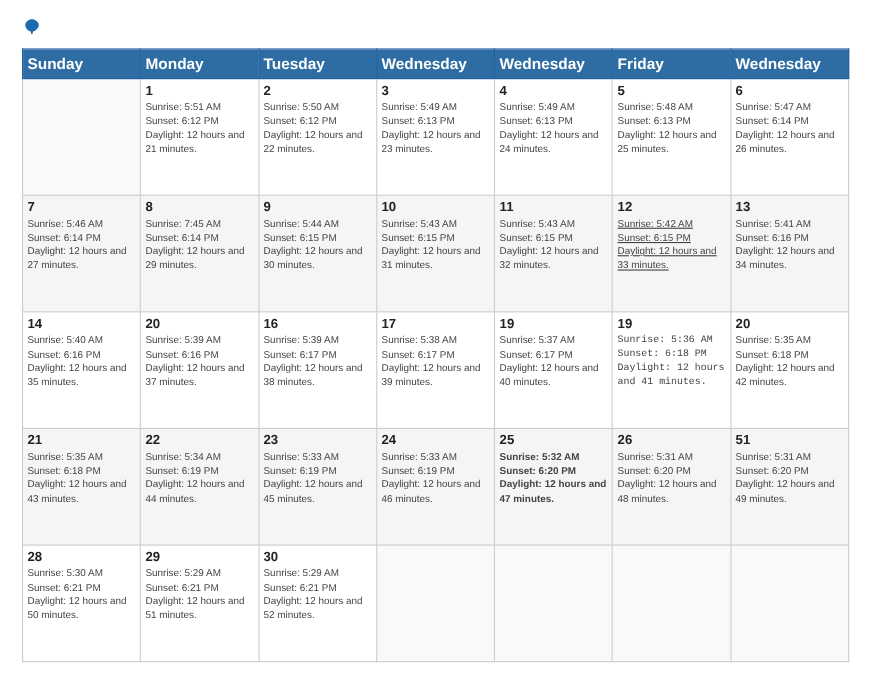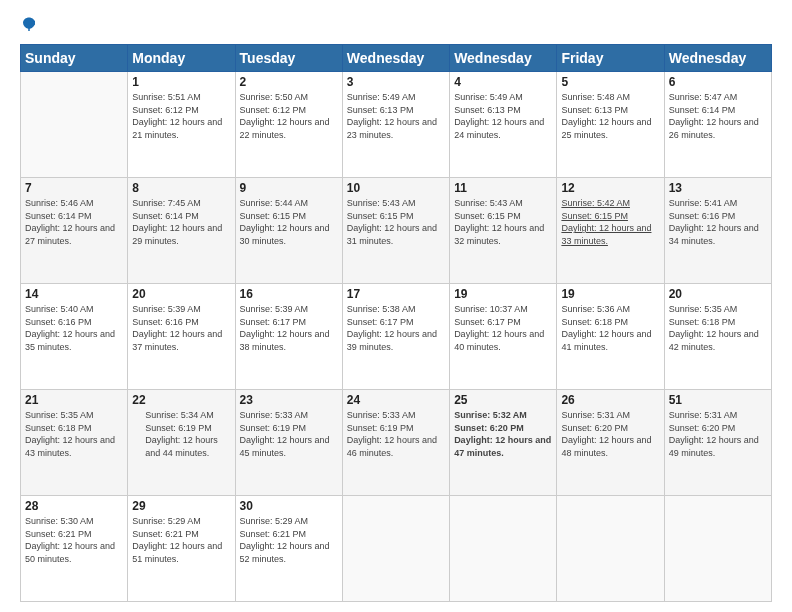--- a/index.html
+++ b/index.html
@@ -236,47 +236,47 @@
 Daylight: 12 hours and 38 minutes.</div>
           </td>
           <td class="row-white">
             <span class="day-num">17</span>
             <div class="day-info" style="white-space: pre-line;">Sunrise: 5:38 AM
 Sunset: 6:17 PM
 Daylight: 12 hours and 39 minutes.</div>
           </td>
           <td class="row-white">
             <span class="day-num">19</span>
-            <div class="day-info" style="white-space: pre-line;">Sunrise: 10:37 AM
+            <div class="day-info" style="white-space: pre-line;">Sunrise: 5:37 AM
 Sunset: 6:17 PM
 Daylight: 12 hours and 40 minutes.</div>
           </td>
           <td class="row-white">
             <span class="day-num">19</span>
-            <div class="day-info" style="white-space: pre-line;">Sunrise: 5:36 AM
+            <div class="day-info" style="white-space: pre-line; font-family: Liberation Mono, monospace;">Sunrise: 5:36 AM
 Sunset: 6:18 PM
 Daylight: 12 hours and 41 minutes.</div>
           </td>
           <td class="row-white">
             <span class="day-num">20</span>
             <div class="day-info" style="white-space: pre-line;">Sunrise: 5:35 AM
 Sunset: 6:18 PM
 Daylight: 12 hours and 42 minutes.</div>
           </td>
         </tr>
         <tr>
           <td class="row-shade">
             <span class="day-num">21</span>
             <div class="day-info" style="white-space: pre-line;">Sunrise: 5:35 AM
 Sunset: 6:18 PM
 Daylight: 12 hours and 43 minutes.</div>
           </td>
           <td class="row-shade">
             <span class="day-num">22</span>
-            <div class="day-info" style="white-space: pre-line; margin-left: 13px;">Sunrise: 5:34 AM
+            <div class="day-info" style="white-space: pre-line;">Sunrise: 5:34 AM
 Sunset: 6:19 PM
 Daylight: 12 hours and 44 minutes.</div>
           </td>
           <td class="row-shade">
             <span class="day-num">23</span>
             <div class="day-info" style="white-space: pre-line;">Sunrise: 5:33 AM
 Sunset: 6:19 PM
 Daylight: 12 hours and 45 minutes.</div>
           </td>
           <td class="row-shade">

